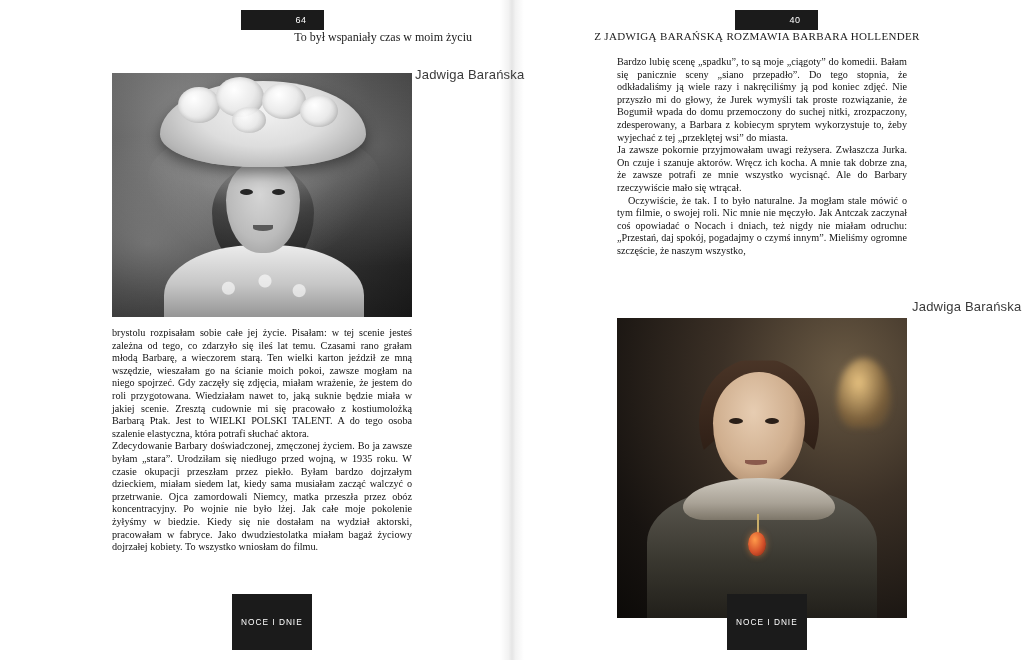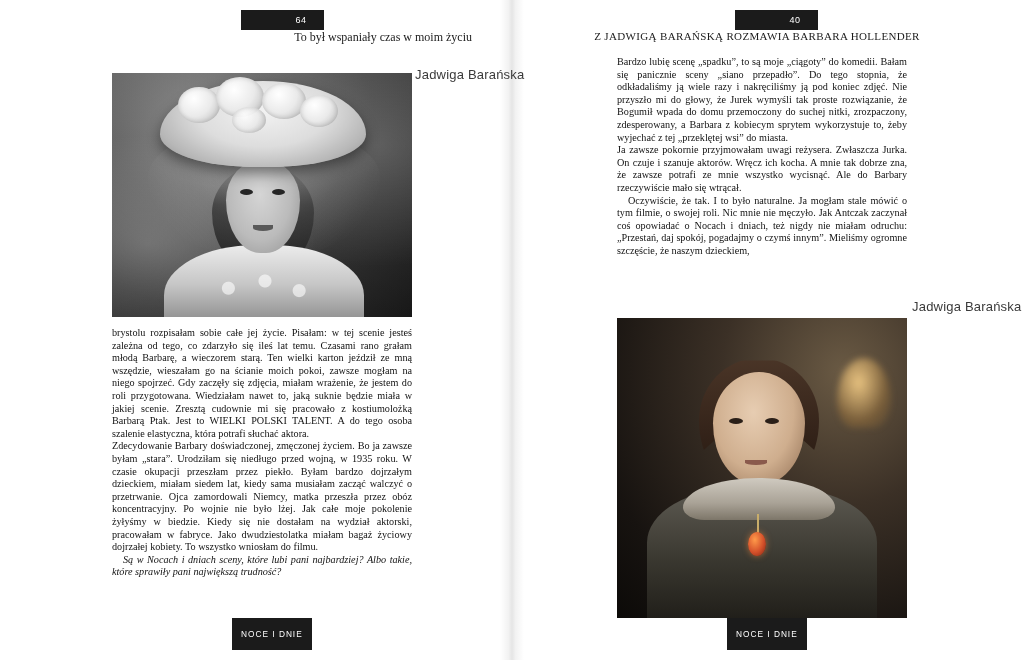--- a/index.html
+++ b/index.html
@@ -136,21 +136,21 @@
     bottom: 10px;
     height: 24px;
     background: #1b1b1b;
     color: #ffffff;
     font-family: "Liberation Sans", sans-serif;
     font-size: 8.3px;
     letter-spacing: 1px;
     display: flex;
     align-items: center;
     justify-content: center;
-    padding: 4px 9px;
+    padding: 16px 9px;
   }
   #series-left  { left: 232px; }
   #series-right { left: 727px; }
 
   
   .bw { filter: grayscale(1); }
 
   
   #photo-left .sky {
     position: absolute; inset: 0;
@@ -313,32 +313,31 @@
     <div class="flower f2"></div>
     <div class="flower f3"></div>
     <div class="flower f4"></div>
     <div class="flower f5"></div>
   </div>
   <div class="credit" id="credit-left">Jadwiga Barańska</div>
 
   <div class="col" id="col-left">
     <p>brystolu rozpisałam sobie całe jej życie. Pisałam: w tej scenie jesteś zależna od tego, co zdarzyło się ileś lat temu. Czasami rano grałam młodą Barbarę, a wieczorem starą. Ten wielki karton jeździł ze mną wszędzie, wieszałam go na ścianie moich pokoi, zawsze mogłam na niego spojrzeć. Gdy zaczęły się zdjęcia, miałam wrażenie, że jestem do roli przygotowana. Wiedziałam nawet to, jaką suknie będzie miała w jakiej scenie. Zresztą cudownie mi się pracowało z kostiumolożką Barbarą Ptak. Jest to WIELKI POLSKI TALENT. A do tego osoba szalenie elastyczna, która potrafi słuchać aktora.</p>
     <p>Zdecydowanie Barbary doświadczonej, zmęczonej życiem. Bo ja zawsze byłam „stara”. Urodziłam się niedługo przed wojną, w 1935 roku. W czasie okupacji przeszłam przez piekło. Byłam bardzo dojrzałym dzieckiem, miałam siedem lat, kiedy sama musiałam zacząć walczyć o przetrwanie. Ojca zamordowali Niemcy, matka przeszła przez obóz koncentracyjny. Po wojnie nie było lżej. Jak całe moje pokolenie żyłyśmy w biedzie. Kiedy się nie dostałam na wydział aktorski, pracowałam w fabryce. Jako dwudziestolatka miałam bagaż życiowy dojrzałej kobiety. To wszystko wniosłam do filmu.</p>
-    <p class="indent ital">Są w Nocach i dniach sceny, które lubi pani najbardziej? Albo takie, które sprawiły pani największą trudność?</p>
   </div>
 
   <div class="series-tab" id="series-left">NOCE I DNIE</div>
 
   <div class="folio" id="folio-right">40</div>
   <div class="runhead" id="runhead-right">Z Jadwigą Barańską rozmawia Barbara Hollender</div>
 
   <div class="col" id="col-right">
     <p>Bardzo lubię scenę „spadku”, to są moje „ciągoty” do komedii. Bałam się panicznie sceny „siano przepadło”. Do tego stopnia, że odkładaliśmy ją wiele razy i nakręciliśmy ją pod koniec zdjęć. Nie przyszło mi do głowy, że Jurek wymyśli tak proste rozwiązanie, że Bogumił wpada do domu przemoczony do suchej nitki, zrozpaczony, zdesperowany, a Barbara z kobiecym sprytem wykorzystuje to, żeby wyjechać z tej „przeklętej wsi” do miasta.</p>
     <p>Ja zawsze pokornie przyjmowałam uwagi reżysera. Zwłaszcza Jurka. On czuje i szanuje aktorów. Wręcz ich kocha. A mnie tak dobrze zna, że zawsze potrafi ze mnie wszystko wycisnąć. Ale do Barbary rzeczywiście mało się wtrącał.</p>
-    <p class="indent">Oczywiście, że tak. I to było naturalne. Ja mogłam stale mówić o tym filmie, o swojej roli. Nic mnie nie męczyło. Jak Antczak zaczynał coś opowiadać o Nocach i dniach, też nigdy nie miałam odruchu: „Przestań, daj spokój, pogadajmy o czymś innym”. Mieliśmy ogromne szczęście, że naszym dzieckiem,</p>
+    <p class="indent">Oczywiście, że tak. I to było naturalne. Ja mogłam stale mówić o tym filmie, o swojej roli. Nic mnie nie męczyło. Jak Antczak zaczynał coś opowiadać o Nocach i dniach, też nigdy nie miałam odruchu: „Przestań, daj spokój, pogadajmy o czymś innym”. Mieliśmy ogromne szczęście, że naszym wszystko,</p>
   </div>
 
   <div class="credit" id="credit-right">Jadwiga Barańska</div>
 
   <div class="photo" id="photo-right">
     <div class="room"></div>
     <div class="lamp"></div>
     <div class="dress"></div>
     <div class="hairR"></div>
     <div class="head"></div>

